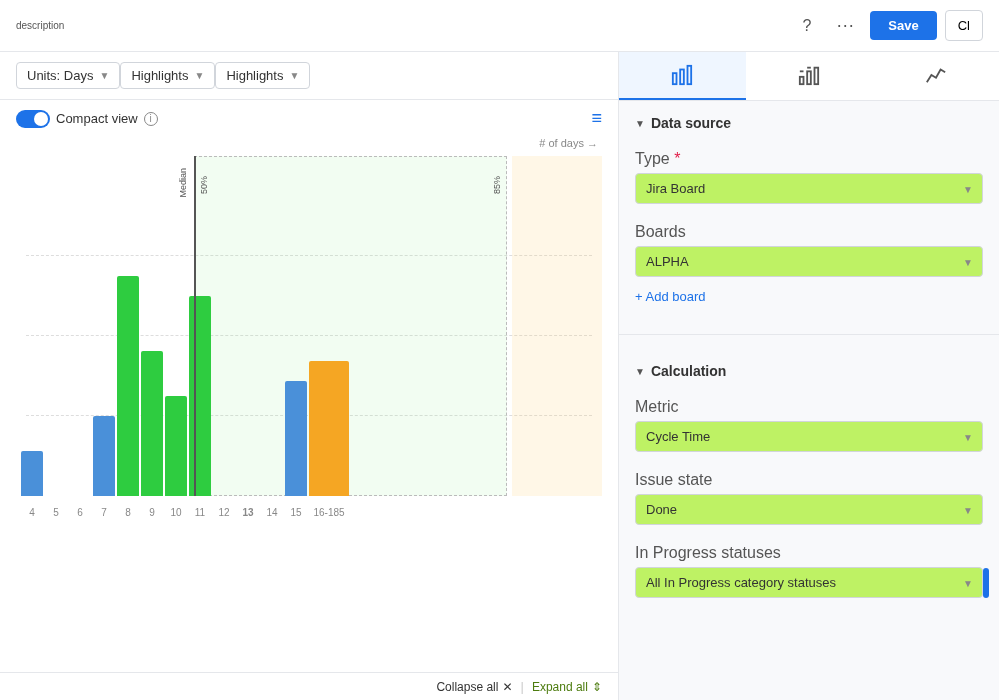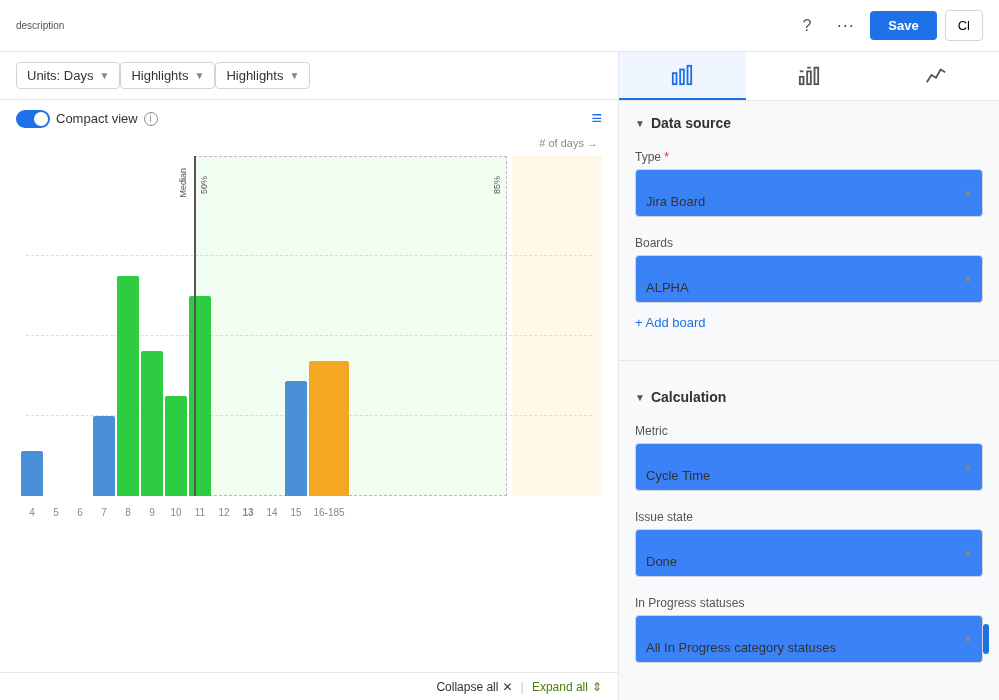--- a/index.html
+++ b/index.html
@@ -57,26 +57,26 @@
     .tabs-row { display: flex; border-bottom: 1px solid #e5e7eb; background: #fff; }
     .tab-icon-btn { flex: 1; padding: 12px; display: flex; align-items: center; justify-content: center; cursor: pointer; border: none; background: none; border-bottom: 2px solid transparent; }
     .tab-icon-btn.active { border-bottom: 2px solid #1d72e8; background: #eff6ff; }
     .tab-icon-btn svg { width: 22px; height: 22px; }
 
     .panel-section { padding: 14px 16px; }
     .section-header { display: flex; align-items: center; gap: 6px; margin-bottom: 12px; }
     .collapse-arrow { font-size: 10px; color: #555; cursor: pointer; }
     .section-title { font-size: 14px; font-weight: 600; color: #333; }
 
-    .field-label { font-size: 12px; color: #555; margin-bottom: 5px; margin-top: 19px; }
+    .field-label { font-size: 16px; color: #555; margin-bottom: 5px; margin-top: 19px; }
     .required { color: #e11d48; }
     .select-wrapper { position: relative; margin-bottom: 12px; }
     .select-field {
-      width: 100%; padding: 24px 30px 7px 10px; border: 1px solid #d1d5db;
-      border-radius: 4px; font-size: 13px; color: #333; background: #3b82f6;
+      width: 100%; padding: 7px 30px 7px 10px; border: 1px solid #d1d5db;
+      border-radius: 4px; font-size: 13px; color: #333; background: #bef264;
       appearance: none; cursor: pointer;
     }
     .select-arrow { position: absolute; right: 10px; top: 50%; transform: translateY(-50%); font-size: 10px; color: #888; pointer-events: none; }
 
     .add-board-btn { display: flex; align-items: center; gap: 5px; color: #1d72e8; background: none; border: none; font-size: 13px; cursor: pointer; margin-bottom: 12px; }
 
     .divider { border: none; border-top: 1px solid #e5e7eb; margin: 4px 0 14px; }
   </style>
 </head>
 <body>

